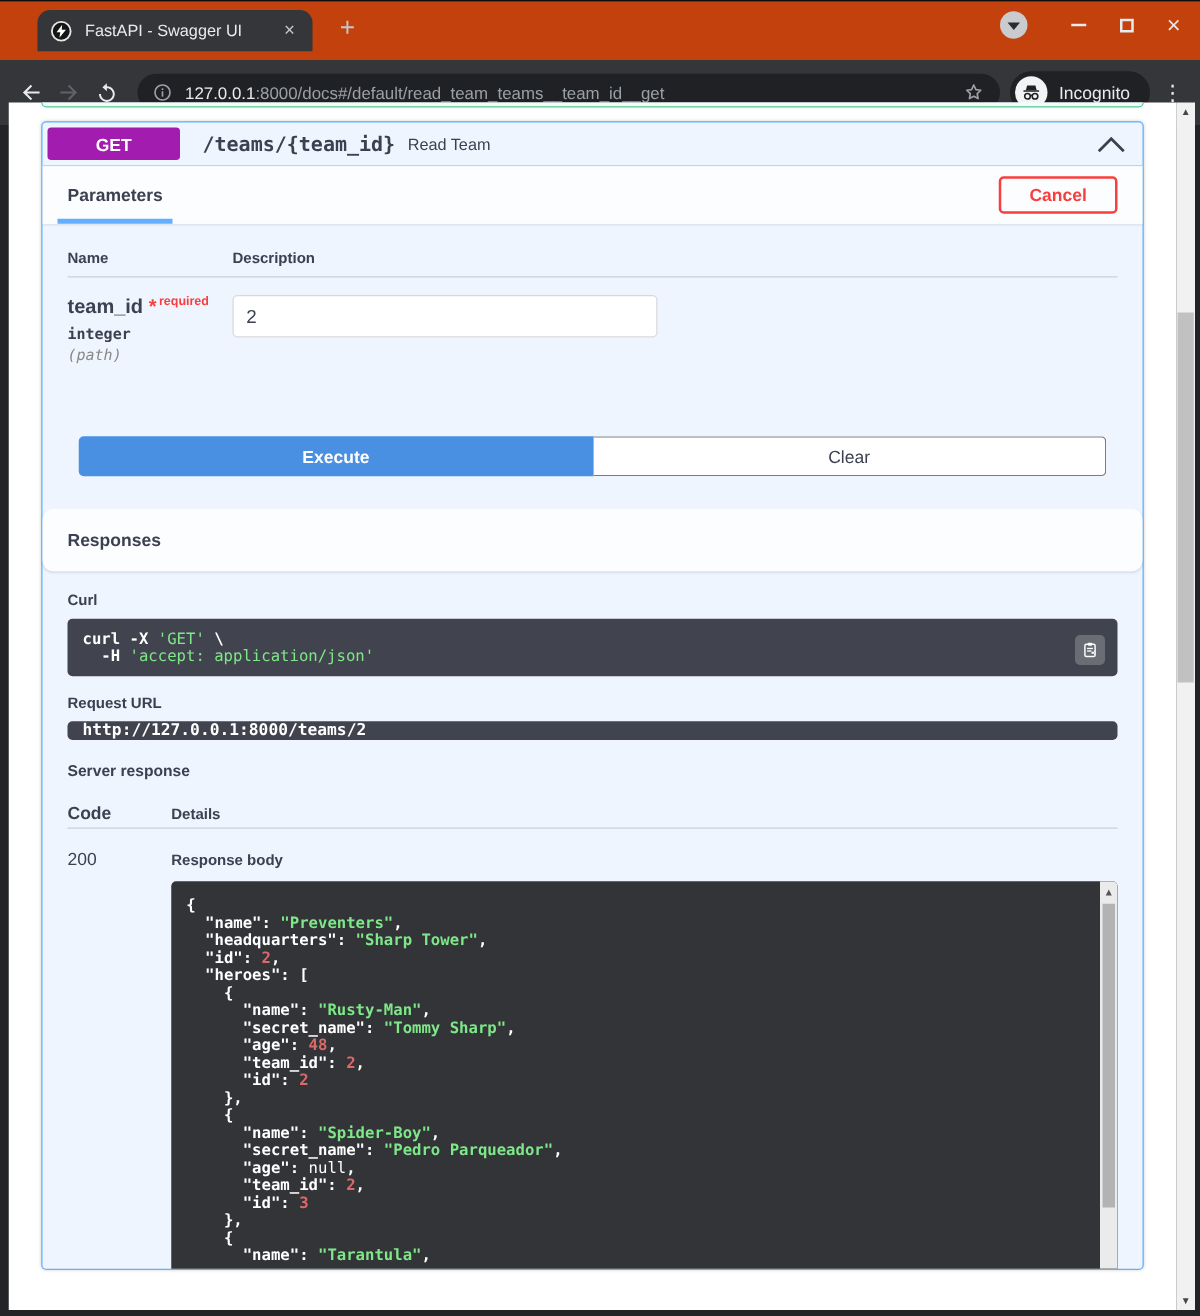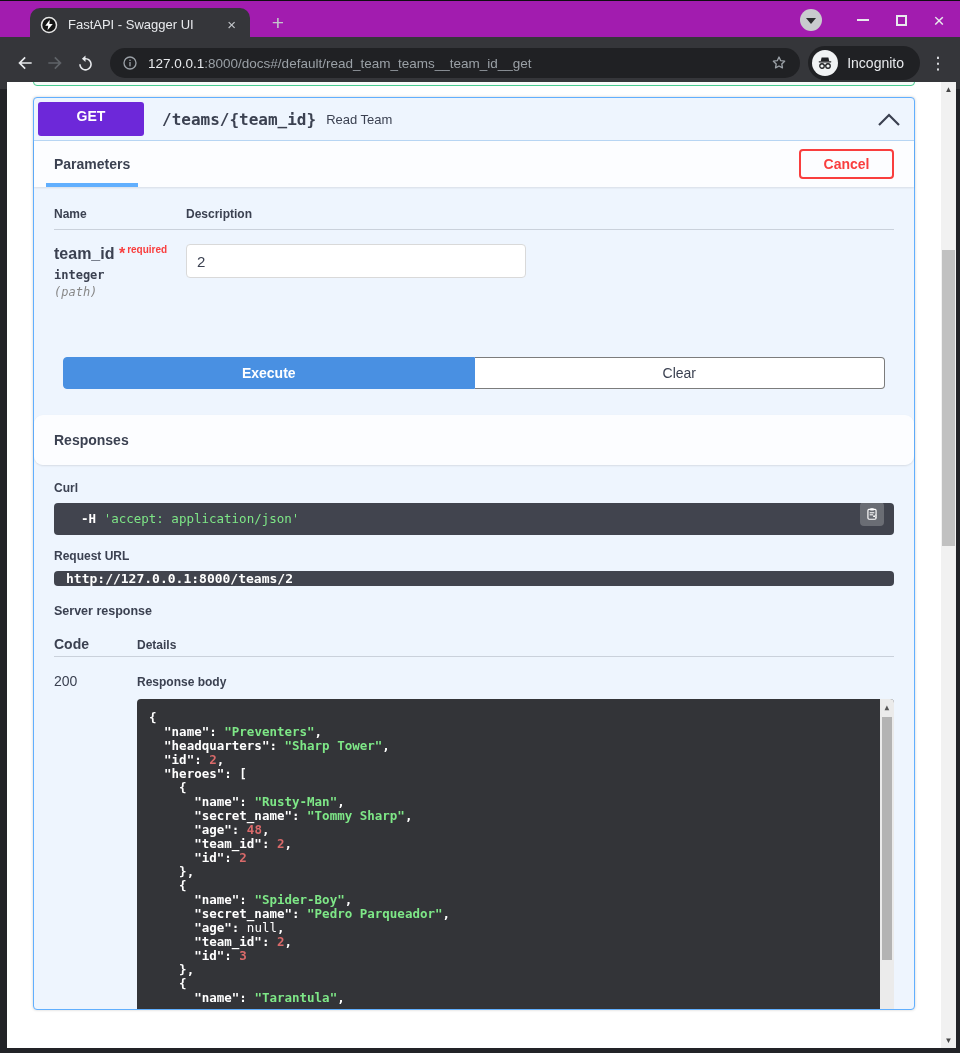--- a/index.html
+++ b/index.html
@@ -1,21 +1,21 @@
 <!DOCTYPE html>
 <html><head>
 <meta charset="utf-8">
 <style>
   * { margin:0; padding:0; box-sizing:border-box; }
   html,body { background:#000; }
   body { font-family:"Liberation Sans", sans-serif; }
   .window { position:relative; width:960px; height:1053px; background:#222327; overflow:hidden; border-top:1px solid #0e0e10; }
 
   
-  .tabbar { position:relative; height:36px; background:#a21caf; }
+  .tabbar { position:relative; height:47px; background:#c2410c; }
   .tab { position:absolute; left:30px; top:7px; width:220px; height:33px; background:#35363a; border-radius:10px 10px 0 0; display:flex; align-items:center; padding:0 10px; }
   .favicon { width:18px; height:18px; flex:0 0 auto; }
   .tab-title { margin-left:10px; font-size:13px; color:#e8eaed; white-space:nowrap; overflow:hidden; flex:1; }
   .tab-close { color:#c3c6ca; font-size:15px; line-height:1; padding:2px 4px; cursor:default; }
   .newtab-btn { position:absolute; left:264px; top:9px; color:#c3c6ca; font-size:21px; font-weight:400; width:28px; height:28px; text-align:center; line-height:26px; }
   .win-controls { position:absolute; right:10px; top:8px; display:flex; align-items:center; gap:16px; }
   .tabsearch { width:22px; height:22px; border-radius:50%; background:#c9cbce; display:flex; align-items:center; justify-content:center; margin-right:14px; }
   .tabsearch .tri { width:0; height:0; border-left:5px solid transparent; border-right:5px solid transparent; border-top:6px solid #2b2c2f; margin-top:1px; }
   .ctl { width:22px; height:22px; display:flex; align-items:center; justify-content:center; color:#e8eaed; }
   .ctl-min .bar { width:12px; height:2px; background:#e8eaed; }
@@ -34,21 +34,21 @@
   .menu-dots { color:#e8eaed; font-size:17px; width:24px; text-align:center; margin-left:6px; letter-spacing:0; }
 
   
   .viewport { position:absolute; top:81px; left:7px; right:19px; bottom:5px; background:#ffffff; overflow:hidden; font-family:"Liberation Sans", sans-serif; }
 
   .prev-opblock-edge { margin:-8px 26px 0 26px; height:12px; border:1px solid #49cc90; border-radius:0 0 4px 4px; background:#f6fbf9; }
 
   .opblock { margin:11px 26px 0 26px; border:1px solid #61affe; border-radius:4px; background:#eef5fe; box-shadow:0 0 3px rgba(0,0,0,.19); }
 
   .opblock-summary { display:flex; align-items:center; padding:4px 14px 4px 4px; border-bottom:1px solid #b8d6f4; }
-  .method-badge { width:106px; height:34px; background:#6d28d9; border-radius:3px; color:#fff; font-weight:700; font-size:14px; text-align:center; line-height:29px; margin-right:18px; }
+  .method-badge { width:106px; height:26px; background:#a21caf; border-radius:3px; color:#fff; font-weight:700; font-size:14px; text-align:center; line-height:29px; margin-right:18px; }
   .op-path { font-family:"DejaVu Sans Mono", monospace; font-weight:700; font-size:16px; color:#3b4151; margin-right:10px; }
   .op-summary-text { font-size:13px; color:#3b4151; }
   .collapse-chevron { margin-left:auto; display:flex; align-items:center; }
 
   .section-header { height:46px; background:rgba(255,255,255,.8); display:flex; align-items:center; justify-content:space-between; padding:0 20px; box-shadow:0 1px 2px rgba(0,0,0,.1); }
   .tab-item { height:46px; display:flex; align-items:center; border-bottom:4px solid #61affe; padding:4px 8px 0 8px; margin-left:-8px; font-size:14px; font-weight:700; color:#3b4151; }
   .cancel-btn { width:95px; height:30px; border:2px solid #f93e3e; border-radius:4px; background:transparent; color:#f93e3e; font-weight:700; font-size:14px; }
 
   .params-area { padding:20px 20px 26px 20px; }
   .cols-header { display:grid; grid-template-columns:132px 1fr; padding-bottom:8px; border-bottom:1px solid rgba(59,65,81,.2); }
@@ -220,20 +220,21 @@
 
       <div class="responses-header">
         <div class="responses-title">Responses</div>
       </div>
 
       <div class="responses-area">
         <div class="small-label">Curl</div>
 
         <div class="curl-box codefont">
           <div>
+              <div class="code-line"><span class="tok-plain">curl -X </span><span class="tok-str">'GET'</span><span class="tok-plain"> \</span></div>
               <div class="code-line"><span class="tok-plain">  -H </span><span class="tok-str">'accept: application/json'</span></div>
             </div>
           <div class="copy-btn">
             <svg width="14" height="14" viewBox="0 0 24 24">
               <rect x="5" y="4" width="14" height="17" rx="2" fill="none" stroke="#ffffff" stroke-width="2"></rect>
               <rect x="9" y="2" width="6" height="4" rx="1" fill="#ffffff"></rect>
               <rect x="8" y="9" width="8" height="1.8" fill="#ffffff"></rect>
               <rect x="8" y="12.5" width="6" height="1.8" fill="#ffffff"></rect>
               <path d="M14 14.5h6l-2.5-2v6.5l2.5-2h-6z" fill="#ffffff"></path>
             </svg>

